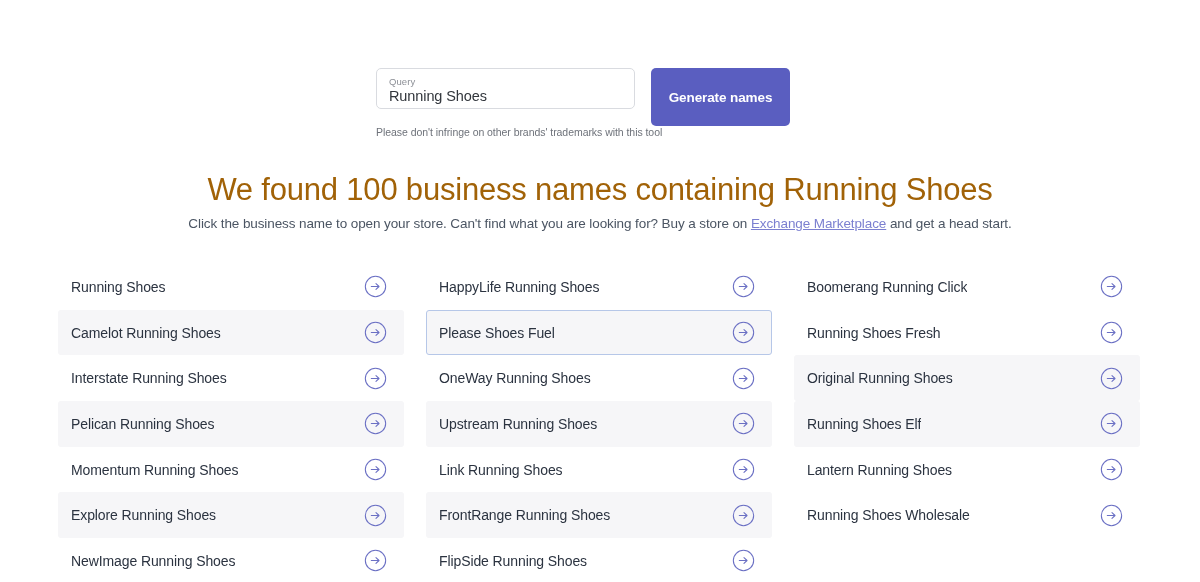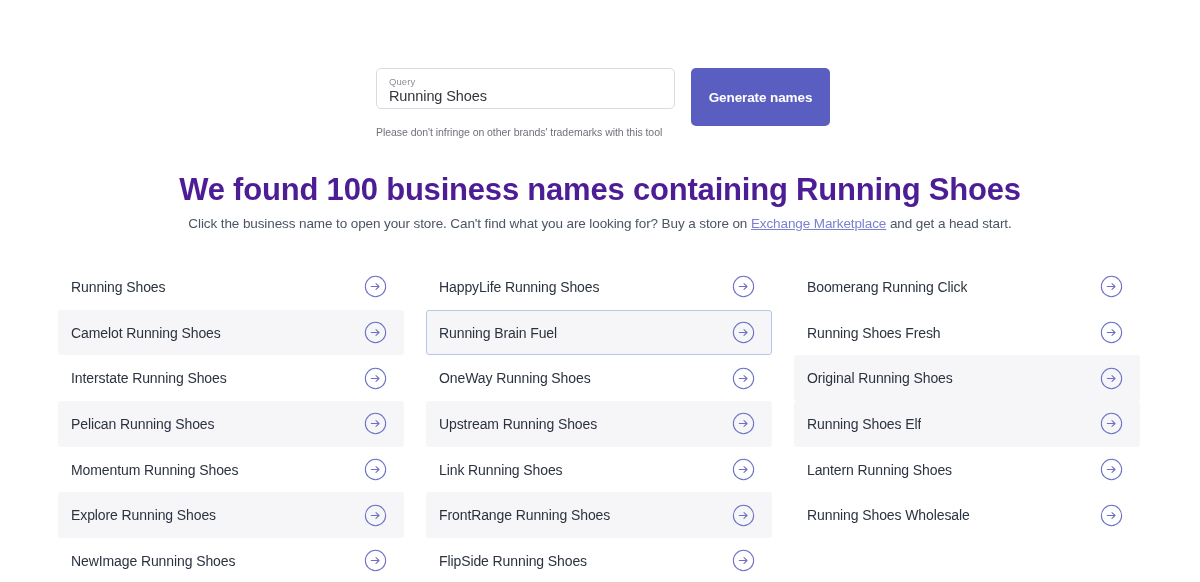--- a/index.html
+++ b/index.html
@@ -24,21 +24,21 @@
   
   .search-row {
     position: absolute;
     left: 376px;
     top: 68px;
     display: flex;
     align-items: flex-start;
     gap: 16px;
   }
   .query-field {
-    width: 299px;
+    width: 259px;
     height: 41px;
     border: 1px solid #d9dbe0;
     border-radius: 5px;
     background: #ffffff;
     padding: 5px 12px 0 12px;
     display: flex;
     flex-direction: column;
     justify-content: center;
     cursor: text;
   }
@@ -78,22 +78,22 @@
   }
 
   
   .headline {
     position: absolute;
     top: 150px;
     left: 0;
     width: 1200px;
     text-align: center;
     font-size: 31px;
-    font-weight: 700;
-    color: #4c1d95;
+    font-weight: 400;
+    color: #a16207;
     letter-spacing: -0.2px;
     line-height: 38px;
   }
   .subhead {
     position: absolute;
     top: 201px;
     left: 0;
     width: 1200px;
     text-align: center;
     font-size: 13.5px;
@@ -224,21 +224,21 @@
       </div>
       <div class="result-col">
         <div class="result-row">
           <span class="row-label">HappyLife Running Shoes</span>
           <svg class="arrow-icon" viewBox="0 0 24 24">
             <circle cx="12" cy="12" r="10.6" fill="none" stroke="#6b70c4" stroke-width="1.1"></circle>
             <path d="M7.6 12 H15.6 M12.5 8.9 L15.7 12 L12.5 15.1" fill="none" stroke="#6b70c4" stroke-width="1.1" stroke-linecap="round" stroke-linejoin="round"></path>
           </svg>
         </div>
         <div class="result-row alt focused">
-          <span class="row-label">Running Brain Fuel</span>
+          <span class="row-label">Please Shoes Fuel</span>
           <svg class="arrow-icon" viewBox="0 0 24 24">
             <circle cx="12" cy="12" r="10.6" fill="none" stroke="#6b70c4" stroke-width="1.1"></circle>
             <path d="M7.6 12 H15.6 M12.5 8.9 L15.7 12 L12.5 15.1" fill="none" stroke="#6b70c4" stroke-width="1.1" stroke-linecap="round" stroke-linejoin="round"></path>
           </svg>
         </div>
         <div class="result-row">
           <span class="row-label">OneWay Running Shoes</span>
           <svg class="arrow-icon" viewBox="0 0 24 24">
             <circle cx="12" cy="12" r="10.6" fill="none" stroke="#6b70c4" stroke-width="1.1"></circle>
             <path d="M7.6 12 H15.6 M12.5 8.9 L15.7 12 L12.5 15.1" fill="none" stroke="#6b70c4" stroke-width="1.1" stroke-linecap="round" stroke-linejoin="round"></path>

